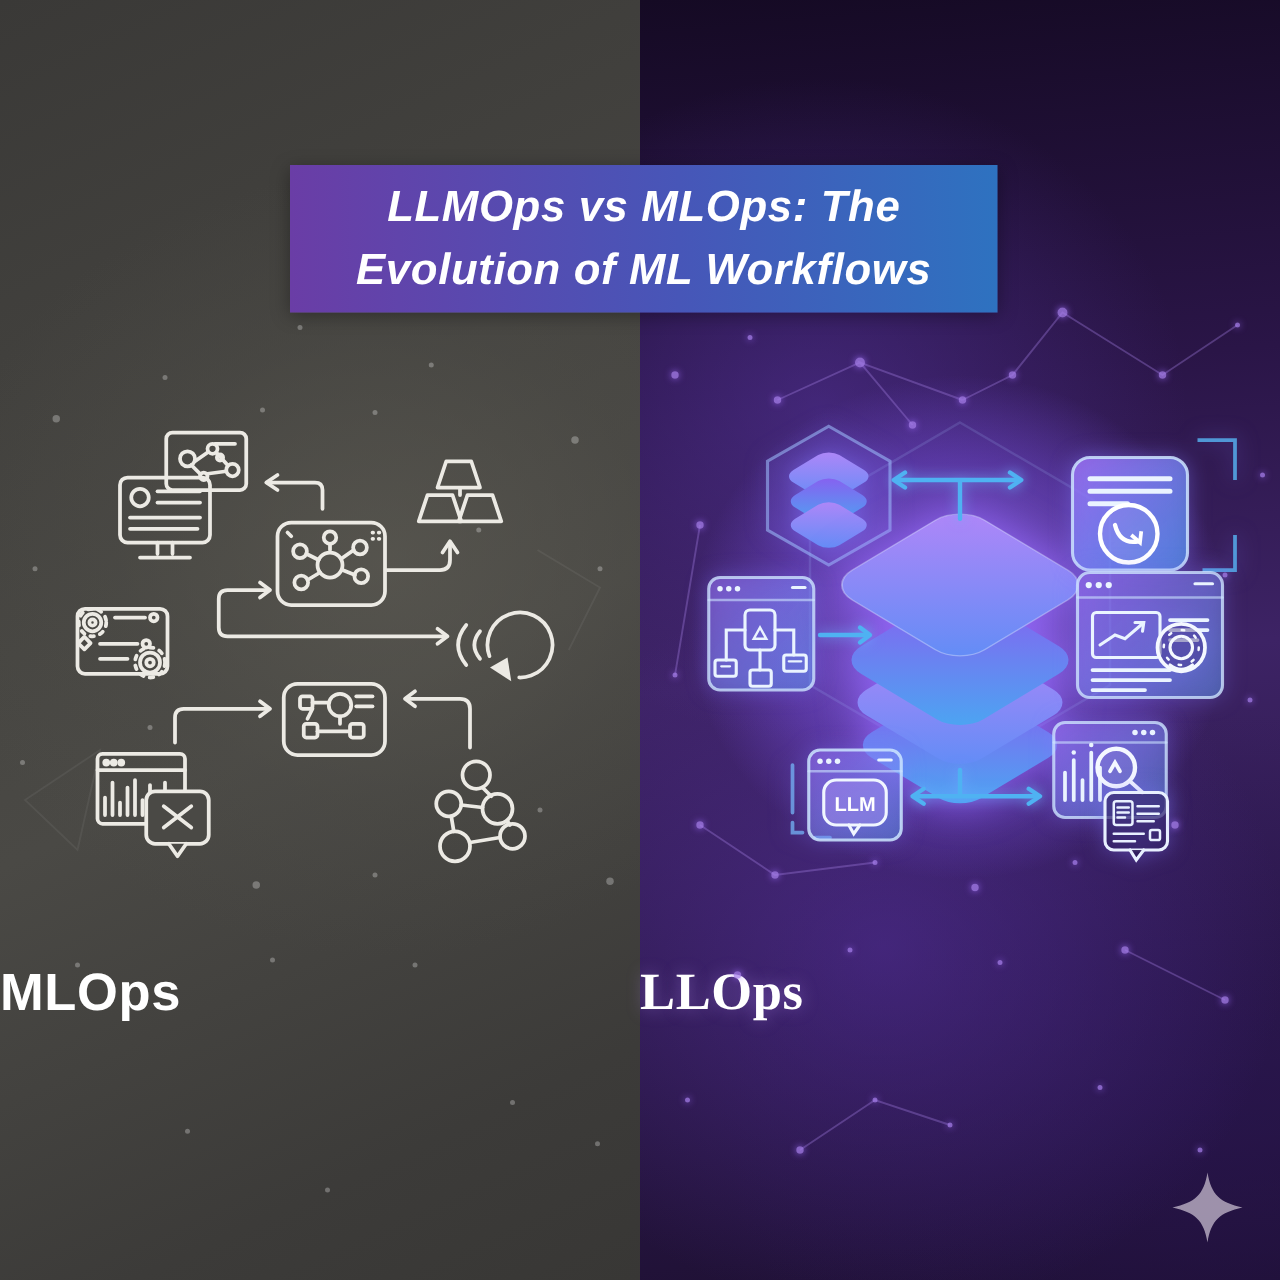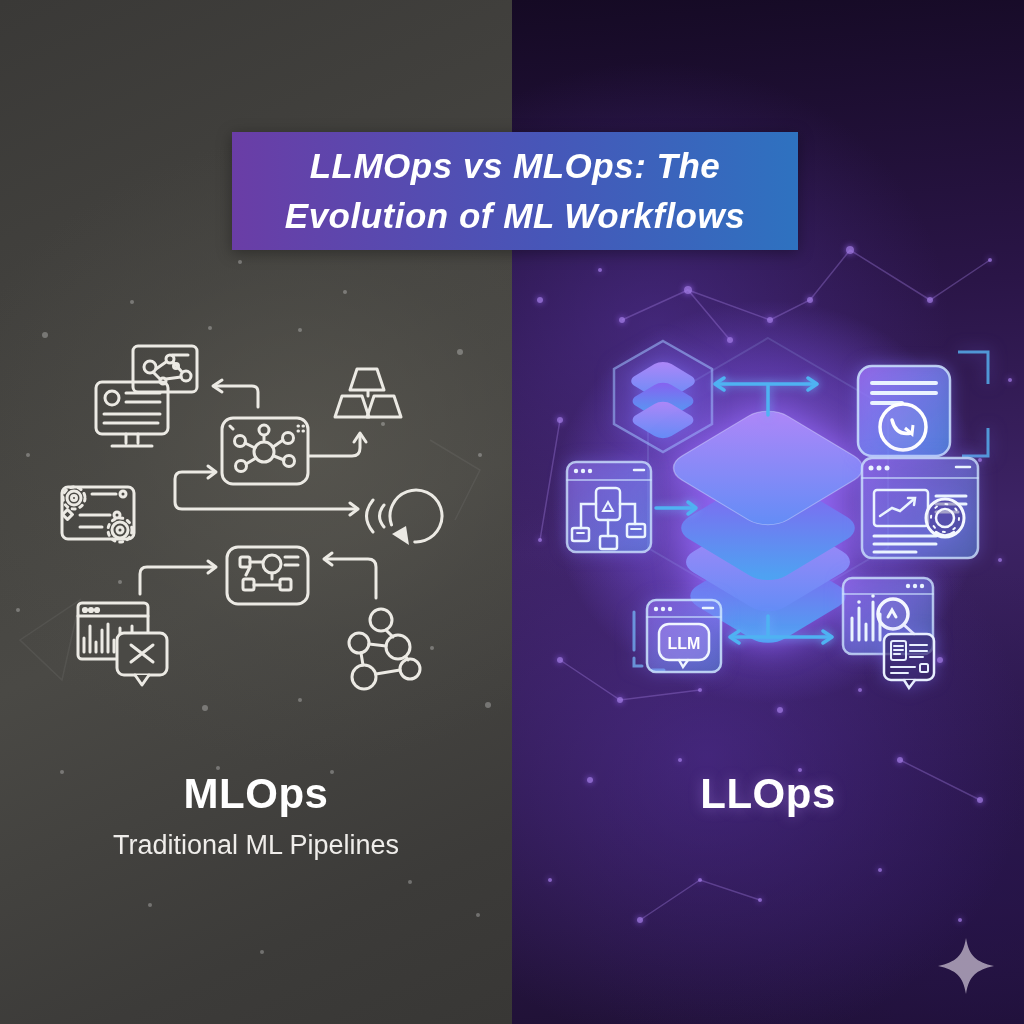--- a/index.html
+++ b/index.html
@@ -16,26 +16,26 @@
     radial-gradient(520px 420px at 88% 86%, rgba(40,20,80,.6) 0%, rgba(0,0,0,0) 75%),
     linear-gradient(175deg,#150a24 0%,#2a1547 30%,#3d2365 52%,#2e1a4e 74%,#1e1033 100%);}
   svg{position:absolute;top:0;}
   svg.artL{left:0;}
   svg.artR{left:512px;}
   .lineL{stroke:#eceae4;stroke-width:3;fill:none;stroke-linecap:round;stroke-linejoin:round;}
   .banner{position:absolute;left:232px;top:132px;width:566px;height:118px;
     display:flex;flex-direction:column;justify-content:center;align-items:center;
     color:#fff;font-weight:bold;font-size:35px;line-height:50px;letter-spacing:.5px;
     text-align:center;box-shadow:0 3px 14px rgba(0,0,0,.35);}
-  .caption{position:absolute;width:512px;text-align:center;color:#fff;}
+  .caption{position:absolute;width:512px;color:#fff;}
   .caption .h{font-size:42px;font-weight:bold;letter-spacing:.5px;}
   .caption .s{font-size:27px;margin-top:12px;color:#efedea;font-weight:normal;}
   .cap-left{left:0;top:770px;}
   .cap-right{left:512px;top:770px;}
-  .cap-right .h,.cap-right .s{text-shadow:0 0 14px rgba(190,150,255,.4);}
+  .cap-right .h,.cap-right .s{text-shadow:0 0 14px rgba(190,150,255,.4);font-family:Liberation Serif, serif;}
   .glowA{filter:drop-shadow(0 0 5px rgba(110,170,255,.9));}
   .glowS{filter:drop-shadow(0 0 16px rgba(150,105,255,.8));}
   .glowW{filter:drop-shadow(0 0 8px rgba(130,120,255,.55));}
   .dot{position:absolute;border-radius:50%;}
   .sparkle{position:absolute;left:930px;top:930px;}
 </style>
 </head>
 <body>
 
 <div class="canvas">
@@ -288,21 +288,20 @@
     </g>
   </svg>
 
   <div class="banner" style="background:linear-gradient(90deg,#6a3da6 0%,#4756b8 55%,#2e72c0 100%);font-style:italic;">
     <div>LLMOps vs MLOps: The</div>
     <div>Evolution of ML Workflows</div>
   </div>
 
   <div class="caption cap-left">
     <div class="h">MLOps</div>
-    <div class="s">Traditional ML Pipelines</div>
   </div>
   <div class="caption cap-right">
     <div class="h">LLOps</div>
   </div>
 
   <svg class="sparkle" width="72" height="72" viewBox="0 0 72 72">
     <path d="M36,8 C39,26 46,32 64,36 C46,40 39,46 36,64 C33,46 26,40 8,36 C26,32 33,26 36,8 Z" fill="#a89cb4" opacity=".92"></path>
   </svg>
 
 <div class="dot" style="left: 42px; top: 332px; width: 6px; height: 6px; background: rgba(255, 255, 255, 0.28); filter: blur(0.5px);"></div>

